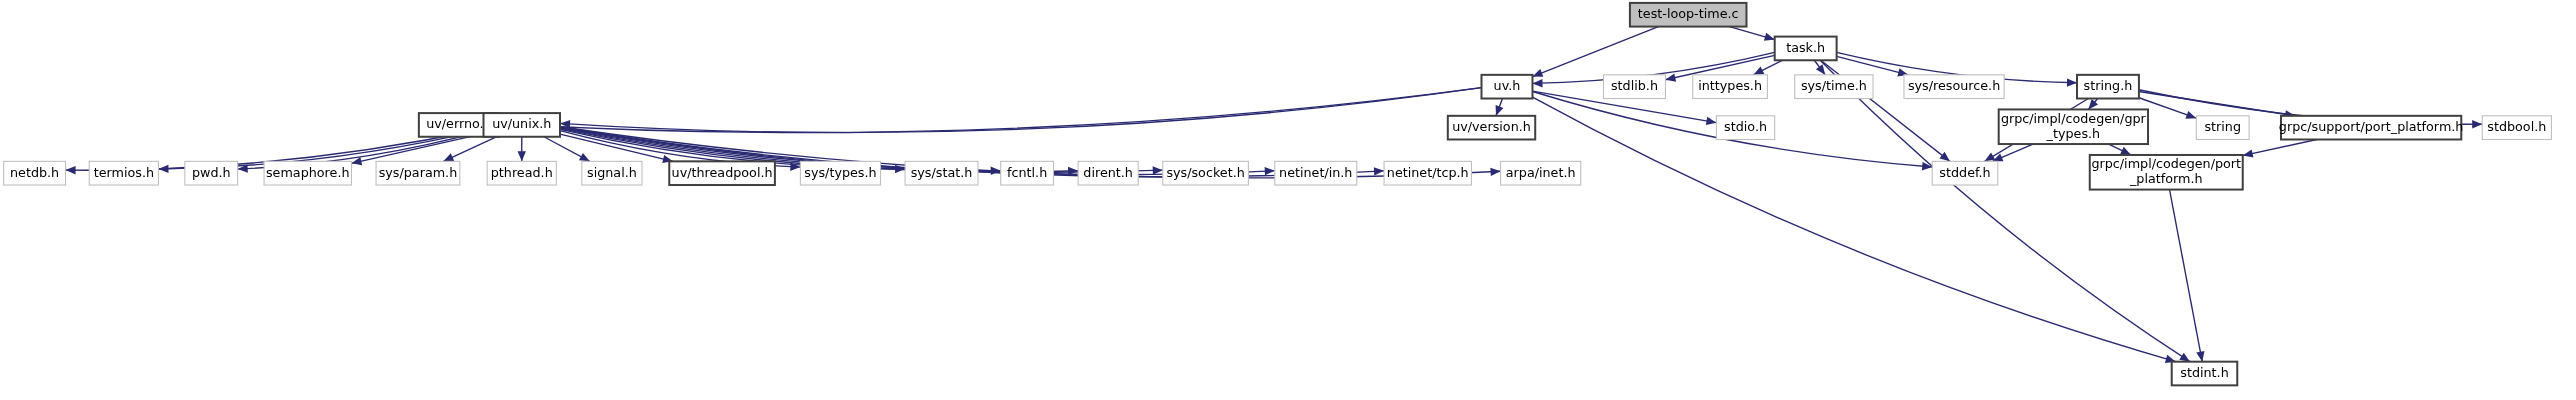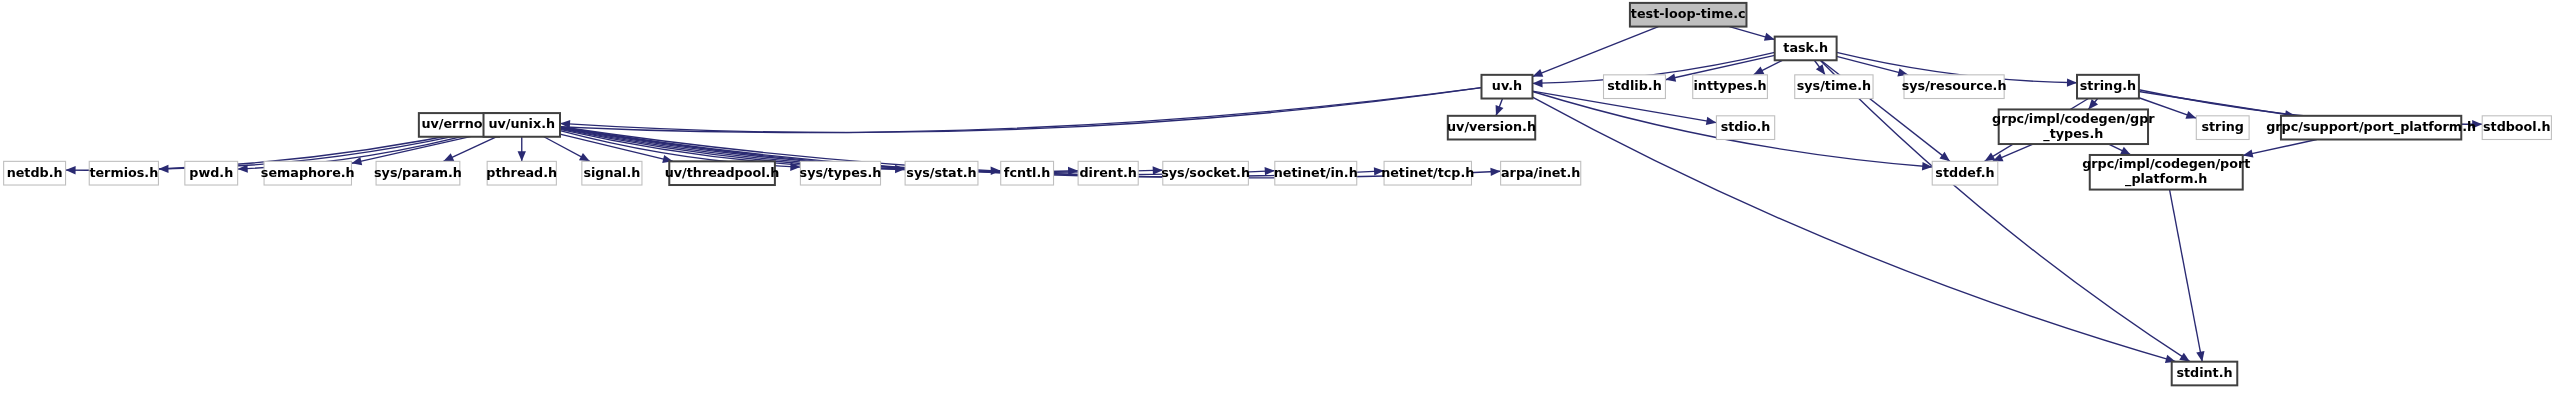--- a/index.html
+++ b/index.html
@@ -1,20 +1,20 @@
 <!DOCTYPE html>
 <html style="font-size:14.6px"><head>
 <meta charset="utf-8">
 <style>
   html,body{margin:0;padding:0;background:#ffffff;}
   body{
     font-family:"DejaVu Sans","Liberation Sans",sans-serif;
     width:2576px;height:401px;overflow:hidden;
   }
-  #graph-root{position:relative;width:2184px;height:401px;background:#ffffff;font-weight:bold;}
+  #graph-root{position:relative;width:2184px;height:401px;background:#ffffff;}
   svg#graph-canvas{position:absolute;left:0;top:0;width:2576px;height:401px;display:block;}
   .node-rect{fill:#ffffff;stroke:#bfbfbf;stroke-width:1.2;}
   .node-rect.strong{stroke:#404040;stroke-width:2.2;}
   .node-rect.root{fill:#bfbfbf;stroke:#404040;stroke-width:2.2;}
   .node-label{
     font-family:"DejaVu Sans","Liberation Sans",sans-serif;
     font-size:14px;fill:#000000;text-anchor:middle;dominant-baseline:middle;
     white-space:pre;
   }
   .edge{fill:none;stroke:#2a2a72;stroke-width:1.5;}

